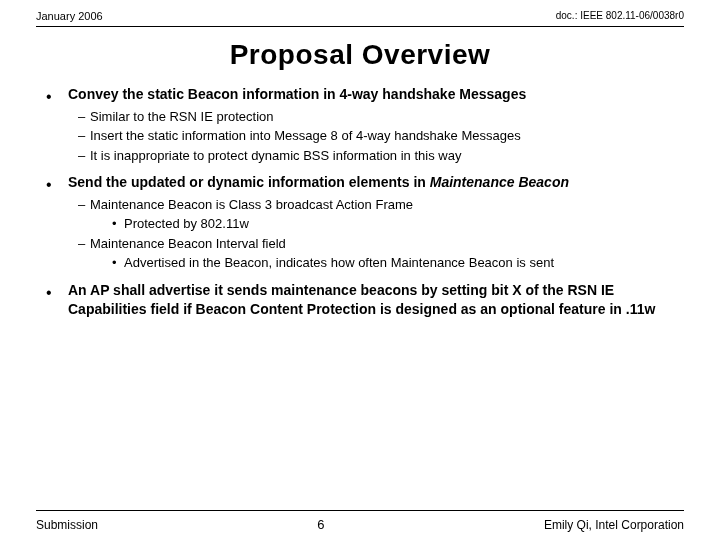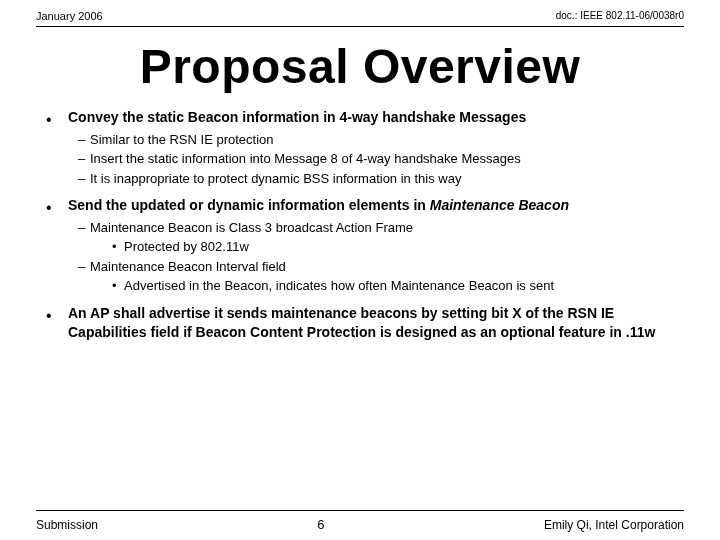--- a/index.html
+++ b/index.html
@@ -31,21 +31,21 @@
     .header-left {
       font-size: 11px;
       font-weight: normal;
     }
     .header-right {
       font-size: 10px;
       font-weight: normal;
     }
     .title {
       text-align: center;
-      font-size: 48px;
+      font-size: 28px;
       font-weight: bold;
       margin: 8px 0 14px 0;
       letter-spacing: 0.5px;
     }
     .content {
       flex: 1;
       padding: 0 10px;
     }
     .bullet-section {
       display: flex;

